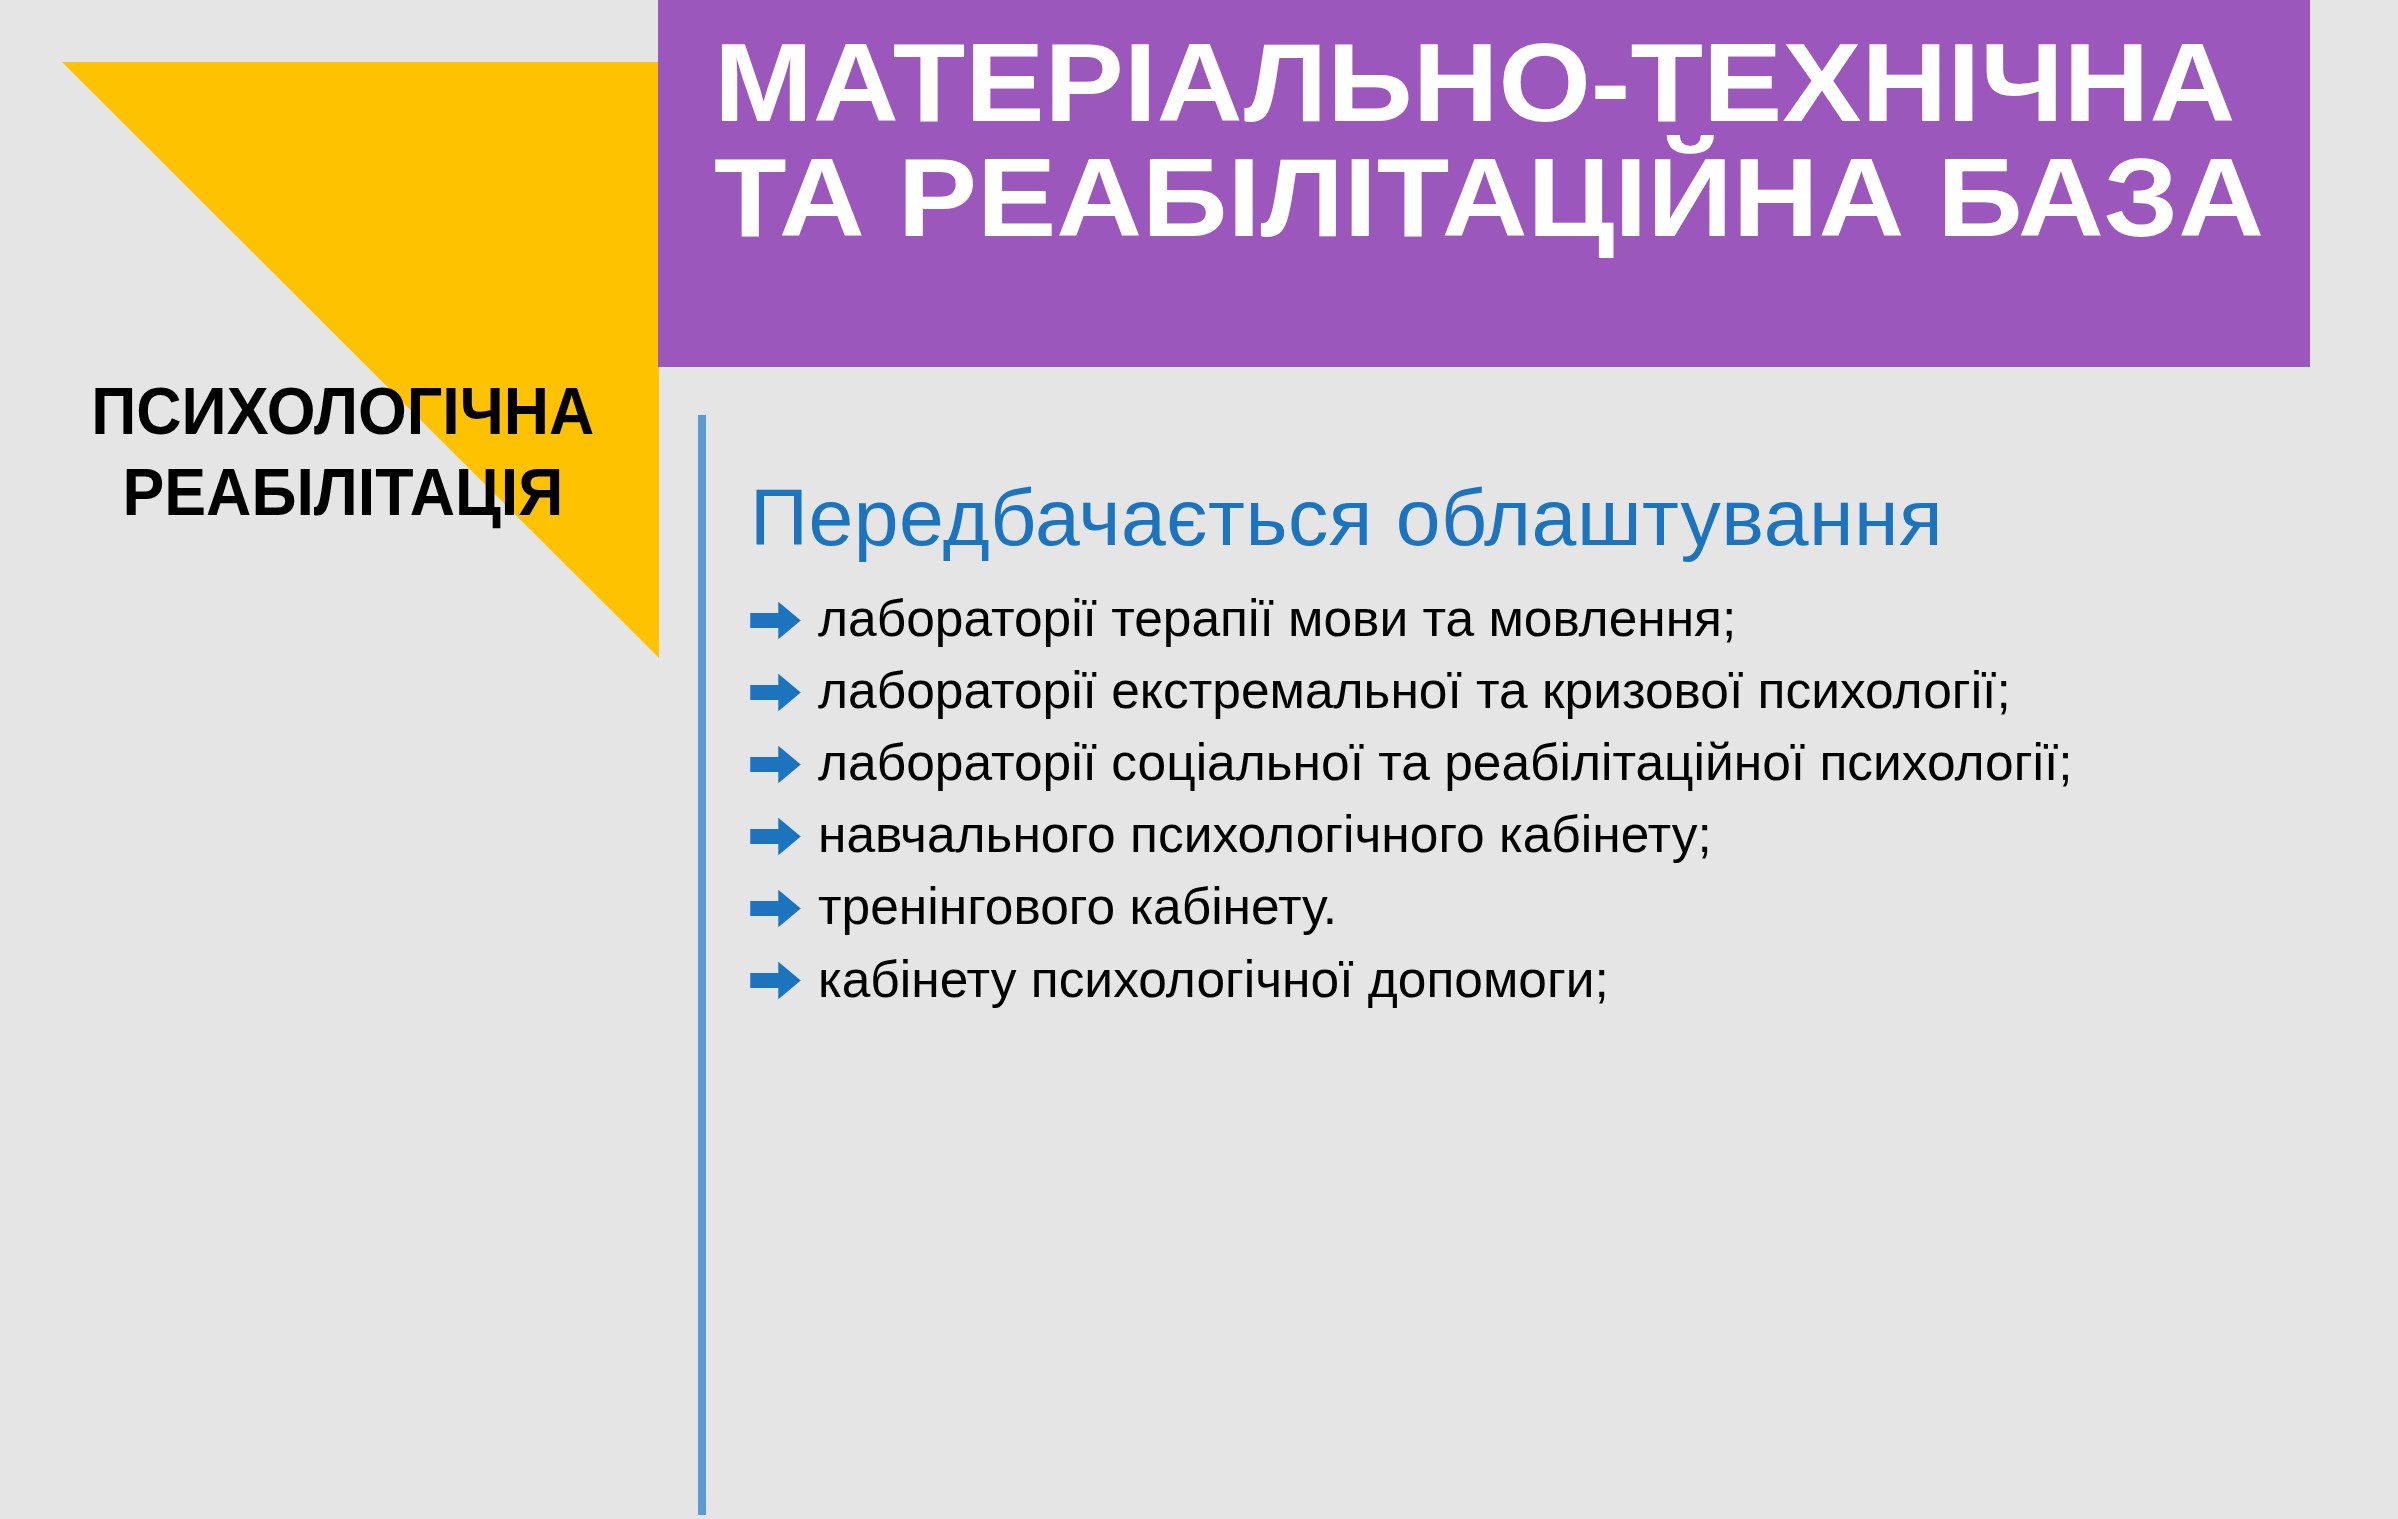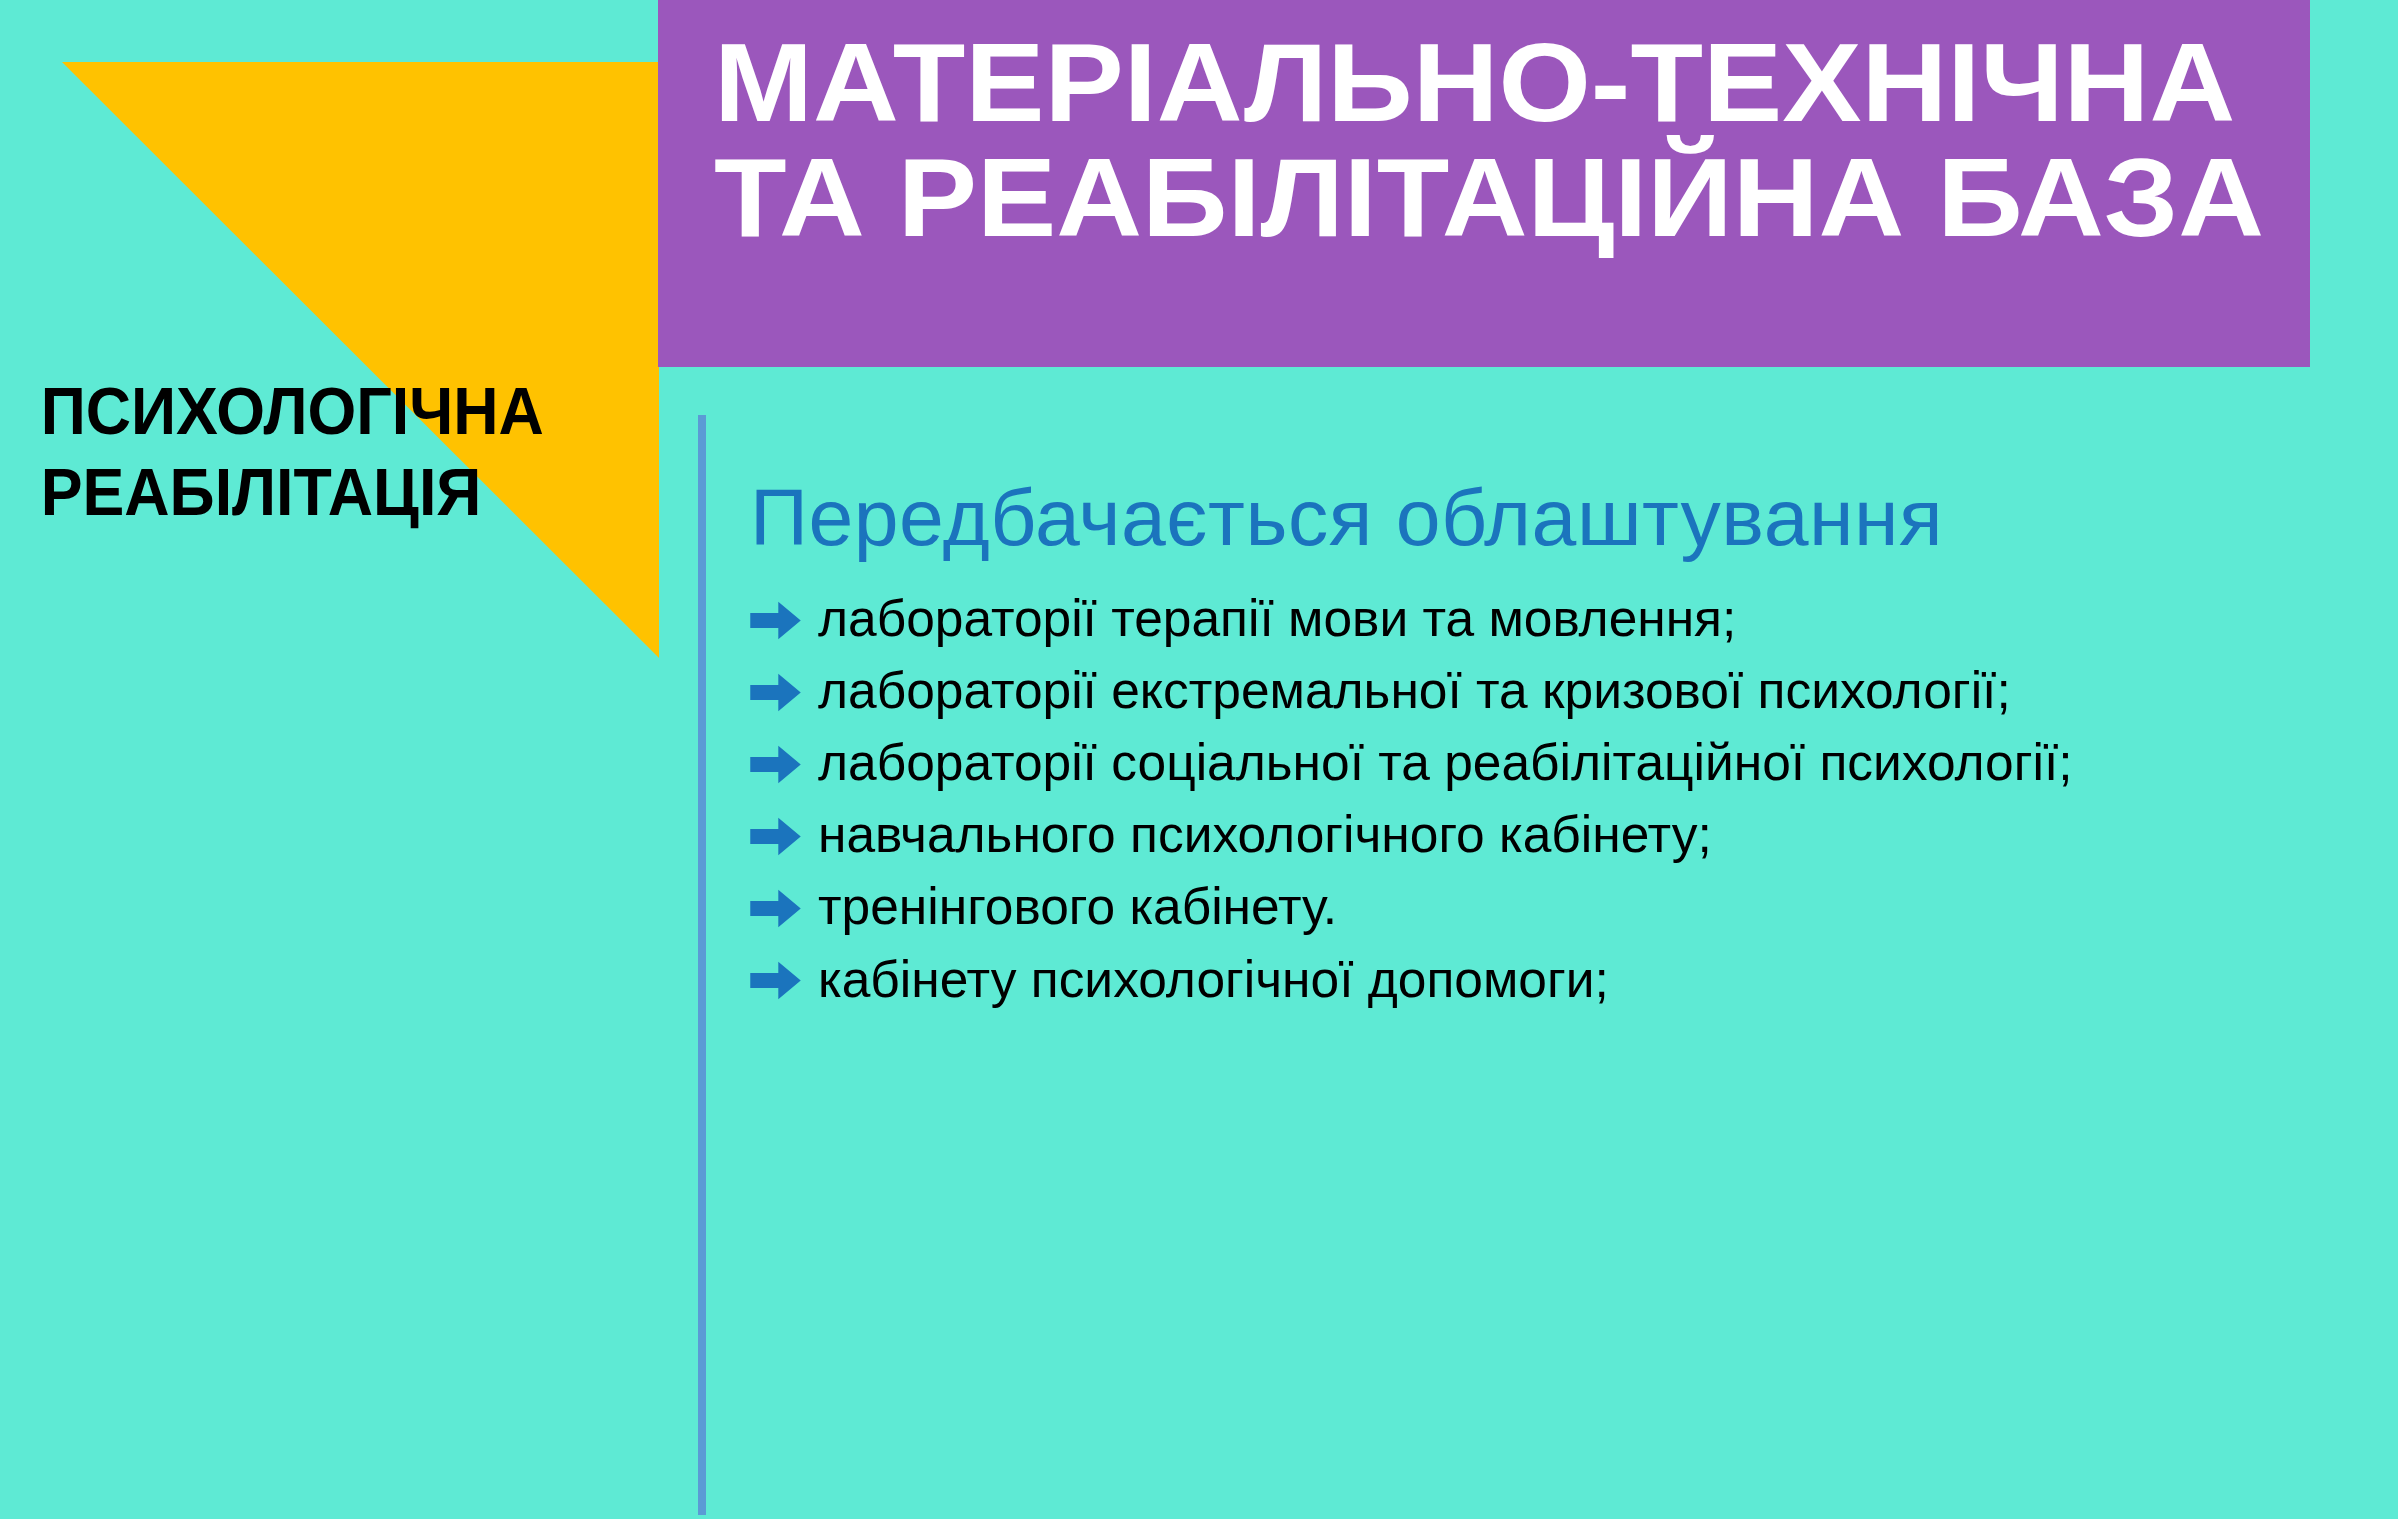--- a/index.html
+++ b/index.html
@@ -5,21 +5,21 @@
 <style>
   html, body {
     margin: 0;
     padding: 0;
     background: #ffffff;
   }
   #slide {
     position: relative;
     width: 2399px;
     height: 1520px;
-    background: #5eead4;
+    background: #e5e5e5;
     overflow: hidden;
     font-family: "Liberation Sans", "DejaVu Sans", sans-serif;
   }
 
   
   .yellow-triangle {
     position: absolute;
     left: 62px;
     top: 62px;
     width: 597px;
@@ -54,24 +54,23 @@
     transform-origin: left center;
     white-space: nowrap;
   }
 
   
   .left-label {
     position: absolute;
     left: 0px;
     top: 371px;
     width: 658px;
-    text-align: left;
+    text-align: center;
     padding-right: 5px;
     box-sizing: border-box;
-    margin-left: 8px;
   }
   .left-label-line {
     color: #000000;
     font-family: "Liberation Sans Narrow", "Liberation Sans", sans-serif;
     font-weight: 700;
     font-size: 66px;
     line-height: 1.22;
     transform: scaleX(0.95);
     transform-origin: right center;
     white-space: nowrap;

